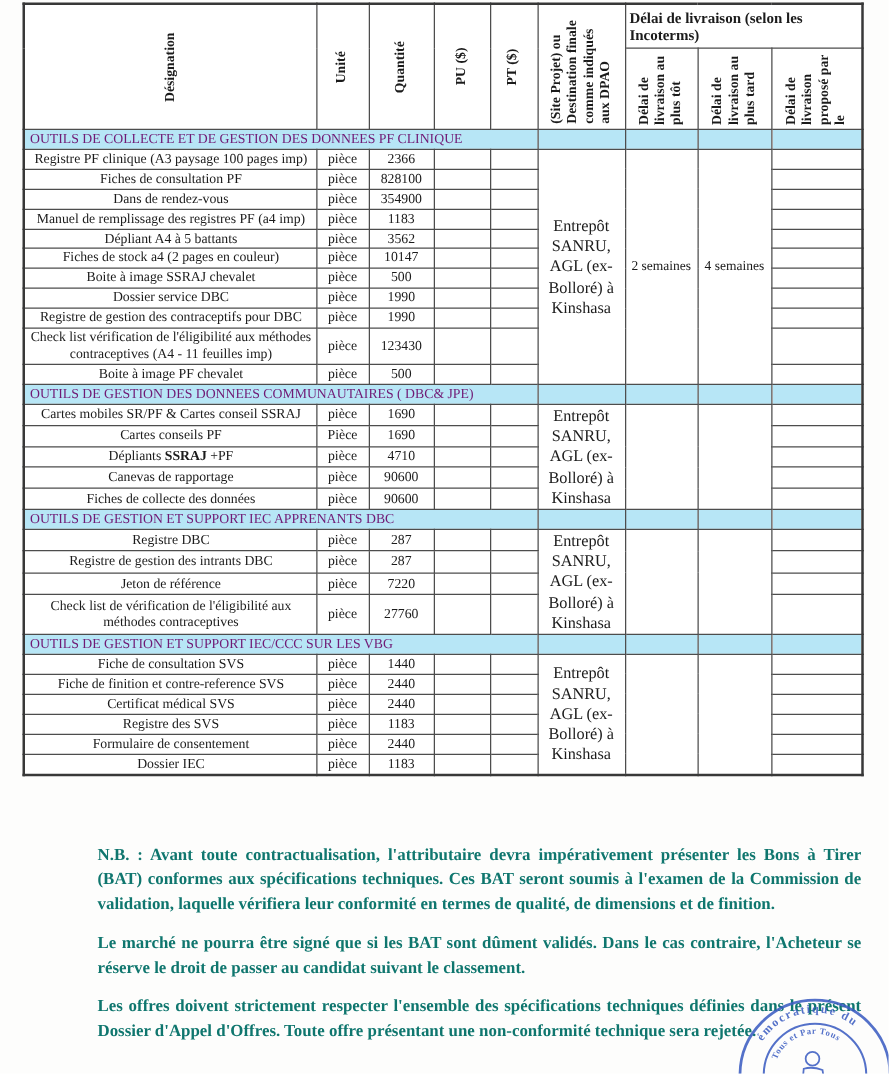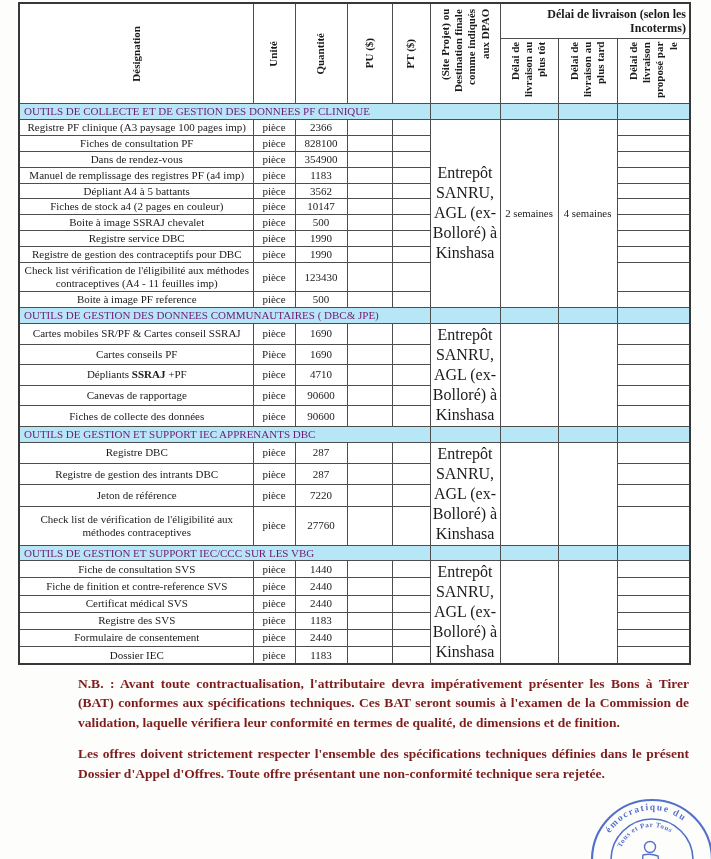--- a/index.html
+++ b/index.html
@@ -13,41 +13,41 @@
   body{width:711px;height:859px;overflow:hidden;background:#fff;}
   .page{position:relative;width:711px;height:859px;background:#fdfdfc;
         font-family:"Liberation Serif","DejaVu Serif",serif;color:var(--ink);overflow:hidden;}
 
   
   table.doc-table{position:absolute;left:18px;top:2px;width:671px;border-collapse:collapse;
         table-layout:fixed;font-size:11px;line-height:1.18;}
   .doc-table th,.doc-table td{border:1px solid var(--border);padding:1px 3px;overflow:hidden;
         vertical-align:middle;background:#fff;}
   .doc-table{border:2px solid var(--outer);}
-  .doc-table thead th{font-weight:bold;text-align:right;font-family:Liberation Serif, serif;}
+  .doc-table thead th{font-weight:bold;text-align:left;font-family:Liberation Serif, serif;}
   .grp{font-size:12px;height:32px;}
   .vh{writing-mode:vertical-rl;transform:rotate(180deg);font-weight:bold;font-size:11px;
       line-height:1.2;margin:0 auto;white-space:normal;}
   th.h-full{height:96px;}
   th.h-sub{height:62px;}
   th.h-sub .vh{height:58px;}
   th.h-dest .vh{height:90px;}
 
   td.sec-title{background:var(--band);font-weight:normal;font-size:11px;color:#701a75;
       padding:1px 4px;line-height:1.15;}
   td.sec-fill{background:var(--band);}
   td.des{text-align:center;padding-left:4px;}
   td.unit,td.qty{text-align:center;margin-top:34px;}
-  td.dest{text-align:center;font-size:16px;line-height:1.25;padding:1px 2px;}
+  td.dest{text-align:center;font-size:13px;line-height:1.25;padding:1px 2px;}
   td.dl{text-align:center;font-size:10.8px;}
   td.pu,td.pt,td.dl3{background:#fff;}
 
   
   .notes{position:absolute;left:78px;top:674px;width:611px;font-weight:bold;
-        font-size:13.5px;line-height:1.44;text-align:justify;color:#7f1d1d;}
+        font-size:13.5px;line-height:1.44;text-align:justify;color:#0f766e;}
   .notes p{margin:0 0 12px 0;}
 
   
   .stamp{position:absolute;left:580px;top:793px;width:150px;height:150px;
         pointer-events:none;opacity:.88;z-index:3;}
 </style>
 </head>
 <body>
 
 <div class="page">
@@ -159,21 +159,21 @@
         </tr>
         <tr>
           <td class="des">Boite à image SSRAJ chevalet</td>
           <td class="unit">pièce</td>
           <td class="qty">500</td>
           <td class="pu"></td>
           <td class="pt"></td>
           <td class="dl3"></td>
         </tr>
         <tr>
-          <td class="des">Registre service DBC</td>
+          <td class="des">Dossier service DBC</td>
           <td class="unit">pièce</td>
           <td class="qty">1990</td>
           <td class="pu"></td>
           <td class="pt"></td>
           <td class="dl3"></td>
         </tr>
         <tr>
           <td class="des">Registre de gestion des contraceptifs pour DBC</td>
           <td class="unit">pièce</td>
           <td class="qty">1990</td>
@@ -183,21 +183,21 @@
         </tr>
         <tr>
           <td class="des">Check list vérification de l'éligibilité aux méthodes contraceptives (A4  - 11 feuilles imp)</td>
           <td class="unit">pièce</td>
           <td class="qty">123430</td>
           <td class="pu"></td>
           <td class="pt"></td>
           <td class="dl3"></td>
         </tr>
         <tr>
-          <td class="des">Boite à image PF reference</td>
+          <td class="des">Boite à image PF chevalet</td>
           <td class="unit">pièce</td>
           <td class="qty">500</td>
           <td class="pu"></td>
           <td class="pt"></td>
           <td class="dl3"></td>
         </tr>
         <tr>
           <td class="sec-title" colspan="5">OUTILS DE GESTION DES DONNEES COMMUNAUTAIRES ( DBC&amp; JPE)</td>
           <td class="sec-fill"></td>
           <td class="sec-fill"></td>
@@ -345,20 +345,21 @@
           <td class="qty">1183</td>
           <td class="pu"></td>
           <td class="pt"></td>
           <td class="dl3"></td>
         </tr>
       </tbody>
   </table>
 
   <div class="notes">
     <p>N.B. : Avant toute contractualisation, l'attributaire devra impérativement présenter les Bons à Tirer (BAT) conformes aux spécifications techniques. Ces BAT seront soumis à l'examen de la Commission de validation, laquelle vérifiera leur conformité en termes de qualité, de dimensions et de finition.</p>
+    <p>Le marché ne pourra être signé que si les BAT sont dûment validés. Dans le cas contraire, l'Acheteur se réserve le droit de passer au candidat suivant le classement.</p>
     <p>Les offres doivent strictement respecter l'ensemble des spécifications techniques définies dans le présent Dossier d'Appel d'Offres. Toute offre présentant une non-conformité technique sera rejetée.</p>
   </div>
 
   <div class="stamp">
     <svg width="150" height="150" viewBox="0 0 150 150">
       <circle cx="72" cy="67" r="60" fill="none" stroke="var(--stamp)" stroke-width="2.2"></circle>
       <circle cx="72" cy="67" r="41" fill="none" stroke="var(--stamp)" stroke-width="1.6"></circle>
       <defs>
         <path id="arcOuter" d="M 22 67 A 50 50 0 0 1 122 67"></path>
         <path id="arcInner" d="M 39 67 A 33 33 0 0 1 105 67"></path>

